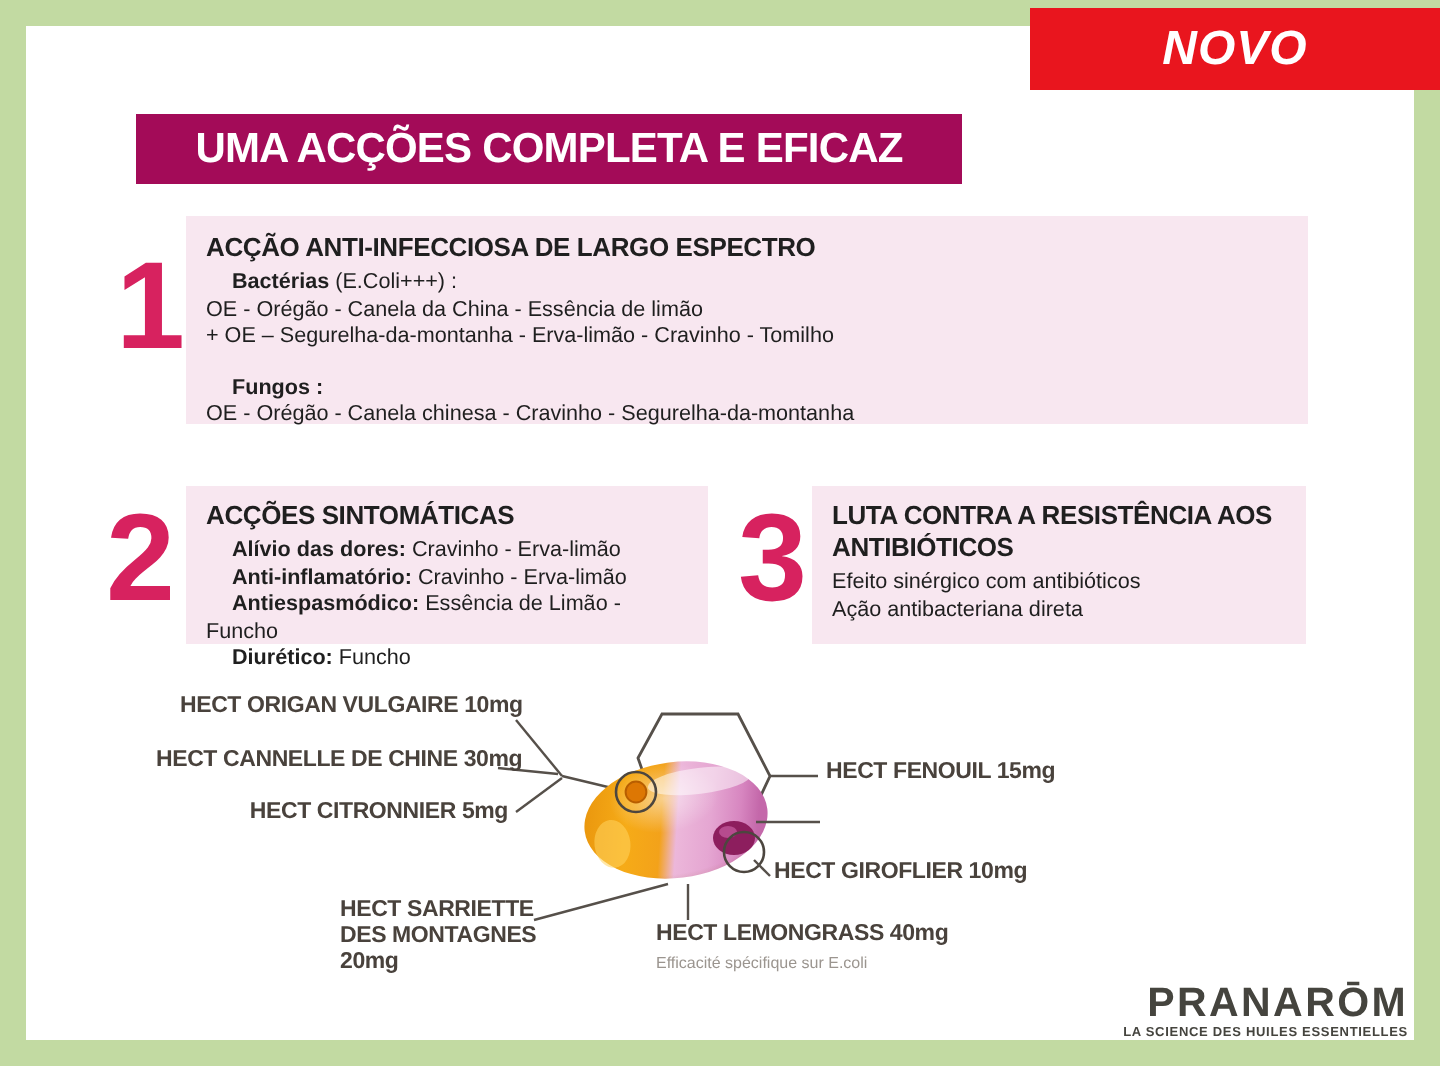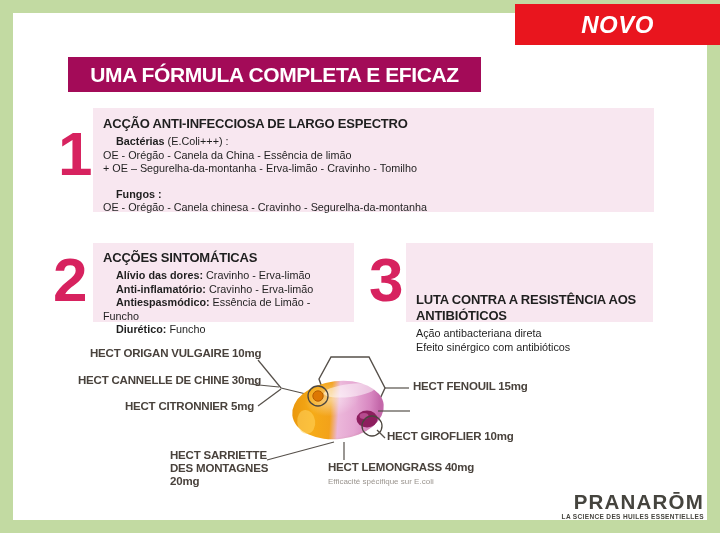--- a/index.html
+++ b/index.html
@@ -71,21 +71,21 @@
 <body>
 
 <div id="slide">
   <div id="paper"></div>
 
   <div id="novo">
     <span>NOVO</span>
   </div>
 
   <div id="title">
-    <span>UMA FÓRMULA COMPLETA E EFICAZ</span>
+    <span>UMA ACÇÕES COMPLETA E EFICAZ</span>
   </div>
 
   <div id="num1" class="bignum">1</div>
   <div id="box1" class="pinkbox">
     <div class="boxhead">ACÇÃO ANTI-INFECCIOSA DE LARGO ESPECTRO</div>
     <div class="boxline"><b>Bactérias</b><span> (E.Coli+++) :</span></div>
     <div class="boxline">OE - Orégão - Canela da China - Essência de limão</div>
     <div class="boxline">+ OE – Segurelha-da-montanha - Erva-limão - Cravinho - Tomilho</div>
     <div class="spacer"></div>
     <div class="boxline"><b>Fungos :</b></div>
@@ -96,23 +96,23 @@
   <div id="box2" class="pinkbox">
     <div class="boxhead">ACÇÕES SINTOMÁTICAS</div>
     <div class="boxline"><b>Alívio das dores:</b><span> Cravinho - Erva-limão</span></div>
     <div class="boxline"><b>Anti-inflamatório:</b><span> Cravinho - Erva-limão</span></div>
     <div class="boxline"><b>Antiespasmódico:</b><span> Essência de Limão - Funcho</span></div>
     <div class="boxline"><b>Diurético:</b><span> Funcho</span></div>
   </div>
 
   <div id="num3" class="bignum">3</div>
   <div id="box3" class="pinkbox">
-    <div class="boxhead" style="white-space:normal;margin-top:42px;">LUTA CONTRA A RESISTÊNCIA AOS ANTIBIÓTICOS</div>
+    <div class="boxhead" style="white-space:normal;">LUTA CONTRA A RESISTÊNCIA AOS ANTIBIÓTICOS</div>
+    <div class="boxline">Efeito sinérgico com antibióticos</div>
     <div class="boxline">Ação antibacteriana direta</div>
-    <div class="boxline">Efeito sinérgico com antibióticos</div>
   </div>
 
   <svg id="capsvg" viewBox="0 0 720 533" xmlns="http://www.w3.org/2000/svg">
     <defs>
       <linearGradient id="capsGrad" x1="0" y1="0" x2="1" y2="0.12">
         <stop offset="0" stop-color="#e8930c"></stop>
         <stop offset="0.28" stop-color="#f6ab17"></stop>
         <stop offset="0.47" stop-color="#f3a21a"></stop>
         <stop offset="0.56" stop-color="#ecb7da"></stop>
         <stop offset="0.74" stop-color="#e5a6d2"></stop>

